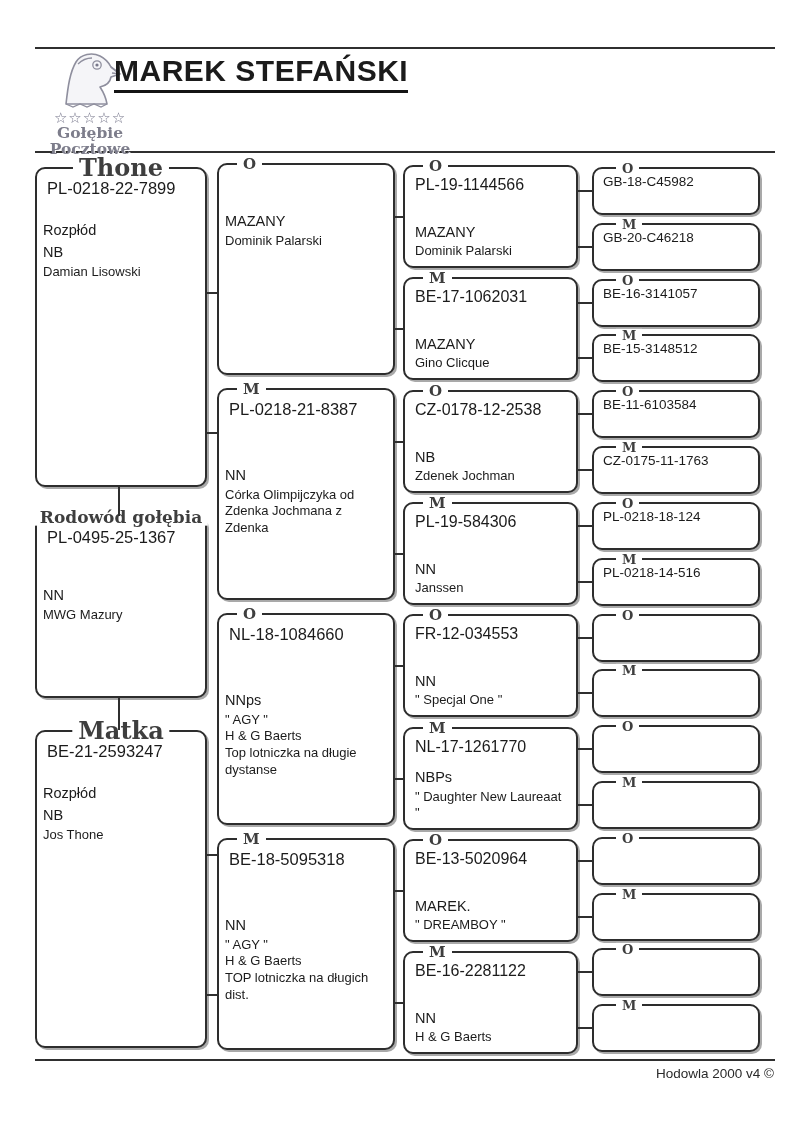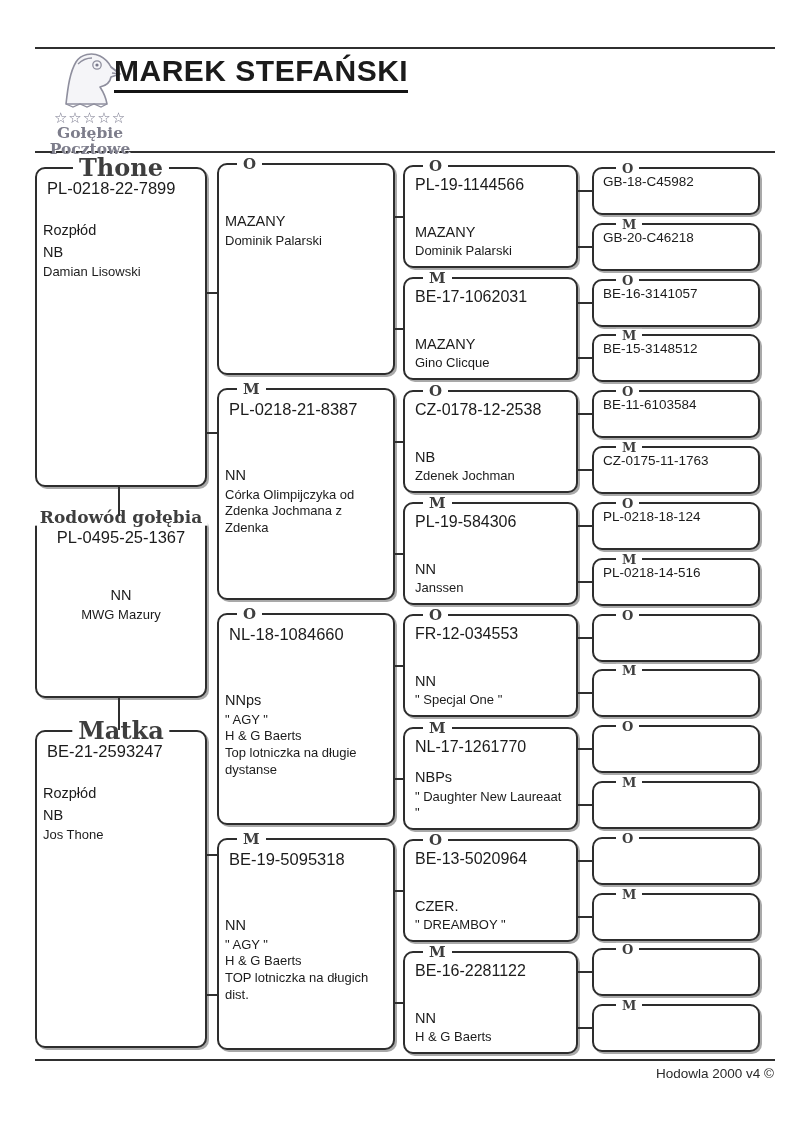--- a/index.html
+++ b/index.html
@@ -69,21 +69,21 @@
 <div class="pbox col1 father" style="left:35px;top:167px;width:172px;height:320px;">
   <span class="box-title">Thone</span>
   <div class="ring">PL-0218-22-7899</div>
   <div class="info">
     <div class="cls">Rozpłód</div>
     <div class="cls">NB</div>
     <div class="sub">Damian Lisowski</div>
   </div>
 </div>
 
-<div class="pbox col1 subject" style="left:35px;top:516px;width:172px;height:182px;text-align:center;">
+<div class="pbox col1 subject" style="left:35px;top:516px;width:172px;height:182px;">
   <span class="box-title">Rodowód gołębia</span>
   <div class="ring">PL-0495-25-1367</div>
   <div class="info">
     <div class="cls">NN</div>
     <div class="sub">MWG Mazury</div>
   </div>
 </div>
 
 <div class="pbox col1 mother" style="left:35px;top:730px;width:172px;height:318px;">
   <span class="box-title">Matka</span>
@@ -116,21 +116,21 @@
       <div class="ring">NL-18-1084660</div>
       <div class="info">
         <div class="cls">NNps</div>
         <div class="sub">" AGY "</div>
         <div class="sub">H &amp; G Baerts</div>
         <div class="sub">Top lotniczka na długie dystanse</div>
       </div>
     </div>
     <div class="pbox gen2" style="left: 217px; top: 838px; width: 178px; height: 212px;">
       <span class="om-label">M</span>
-      <div class="ring">BE-19-5095318</div>
+      <div class="ring">BE-18-5095318</div>
       <div class="info">
         <div class="cls">NN</div>
         <div class="sub">" AGY "</div>
         <div class="sub">H &amp; G Baerts</div>
         <div class="sub">TOP lotniczka na długich dist.</div>
       </div>
     </div>
     <div class="pbox gen3" style="left: 403px; top: 165px; width: 175px; height: 103px;">
       <span class="om-label">O</span>
       <div class="ring">PL-19-1144566</div>
@@ -176,21 +176,21 @@
       <div class="ring">NL-17-1261770</div>
       <div class="info">
         <div class="cls">NBPs</div>
         <div class="sub">" Daughter New Laureaat "</div>
       </div>
     </div>
     <div class="pbox gen3" style="left: 403px; top: 839px; width: 175px; height: 103px;">
       <span class="om-label">O</span>
       <div class="ring">BE-13-5020964</div>
       <div class="info">
-        <div class="cls">CZER.</div>
+        <div class="cls">MAREK.</div>
         <div class="sub">" DREAMBOY "</div>
       </div>
     </div>
     <div class="pbox gen3" style="left: 403px; top: 951px; width: 175px; height: 103px;">
       <span class="om-label">M</span>
       <div class="ring">BE-16-2281122</div>
       <div class="info">
         <div class="cls">NN</div>
         <div class="sub">H &amp; G Baerts</div>
       </div>

